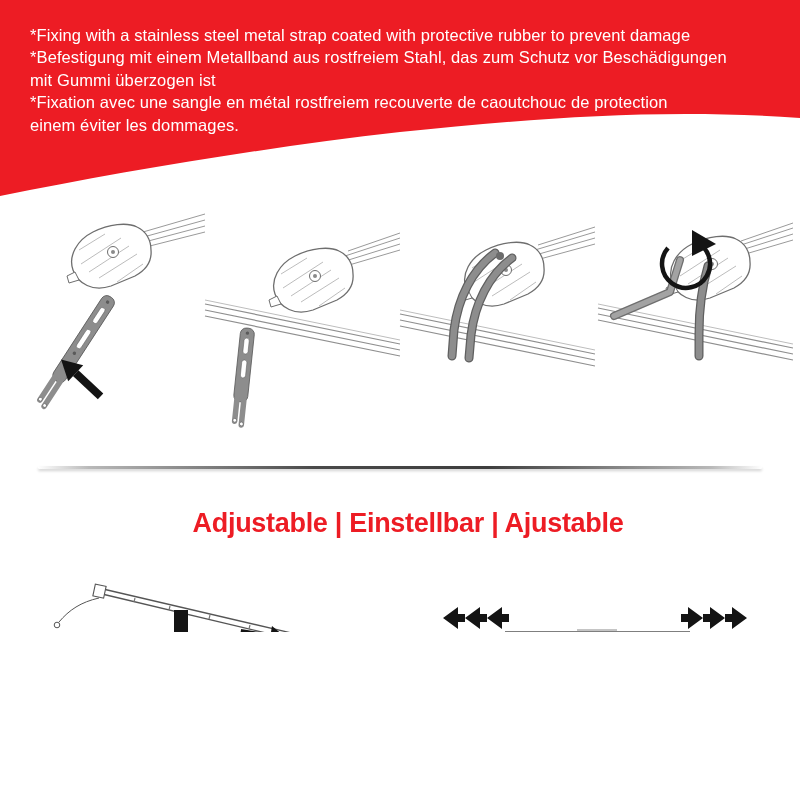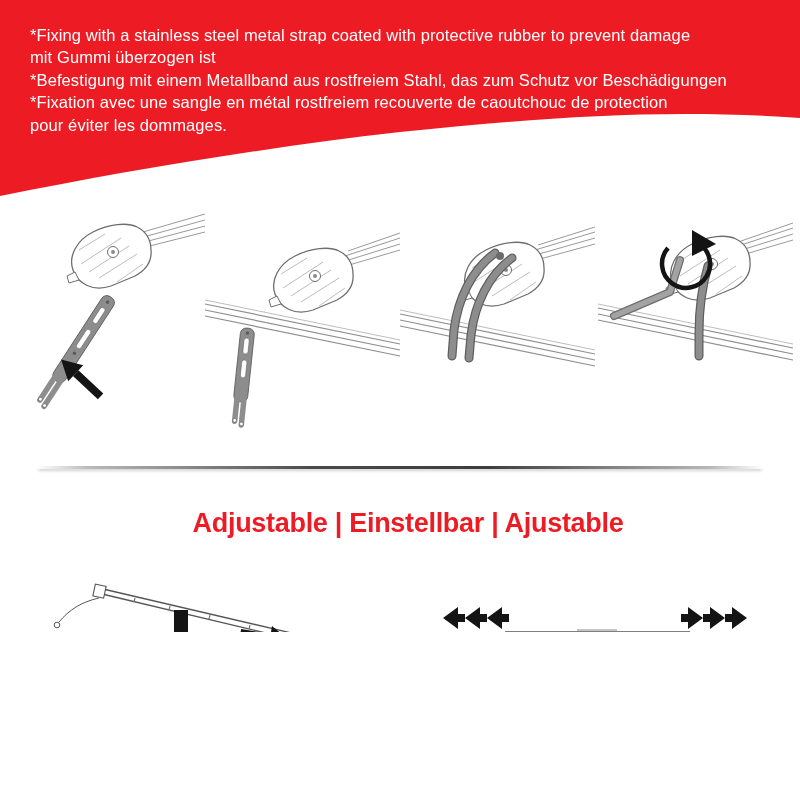--- a/index.html
+++ b/index.html
@@ -35,24 +35,24 @@
 </head>
 <body>
 
 <div class="canvas">
 
   <svg class="banner-svg" viewBox="0 0 800 200" aria-hidden="true">
     <path d="M0,0 H800 V118 C660,108 540,118 400,132 C260,148 120,172 0,196 Z" fill="#ED1C24"></path>
   </svg>
   <div class="banner-text">
     <div class="bline">*Fixing with a stainless steel metal strap coated with protective rubber to prevent damage</div>
+    <div class="bline">*Befestigung mit einem Metallband aus rostfreiem Stahl, das zum Schutz vor Beschädigungen</div>
     <div class="bline">mit Gummi überzogen ist</div>
-    <div class="bline">*Befestigung mit einem Metallband aus rostfreiem Stahl, das zum Schutz vor Beschädigungen</div>
     <div class="bline">*Fixation avec une sangle en métal rostfreiem recouverte de caoutchouc de protection</div>
-    <div class="bline">pour éviter les dommages.</div>
+    <div class="bline">einem éviter les dommages.</div>
   </div>
 
   <svg class="steps-svg" viewBox="0 0 800 262">
     <defs>
       <g id="clamp">
         <path d="M8,50 C3,36 12,20 28,12 C44,4 62,2 72,7 C81,11 86,20 86,30 C87,41 81,50 70,56 L46,66 C28,72 13,64 8,50 Z" fill="#ffffff" stroke="#6e6e6e" stroke-width="1.3"></path>
         <path d="M16,44 L56,18 M24,52 L64,26 M34,58 L72,34 M14,30 L40,14 M52,62 L78,44" stroke="#ababab" stroke-width="0.8" fill="none"></path>
         <circle cx="48" cy="32" r="5.5" fill="#ffffff" stroke="#6e6e6e" stroke-width="1"></circle>
         <circle cx="48" cy="32" r="2" fill="#8a8a8a"></circle>
         <path d="M10,52 L2,56 L4,63 L14,60 Z" fill="#ffffff" stroke="#6e6e6e" stroke-width="1"></path>

